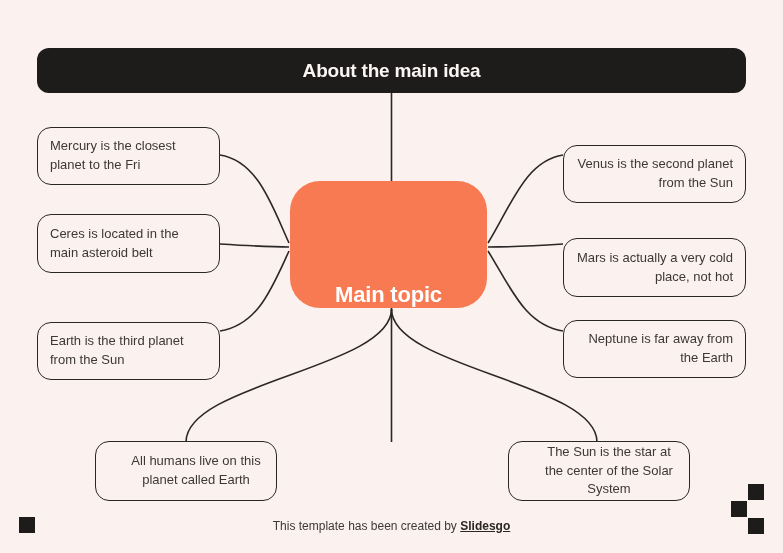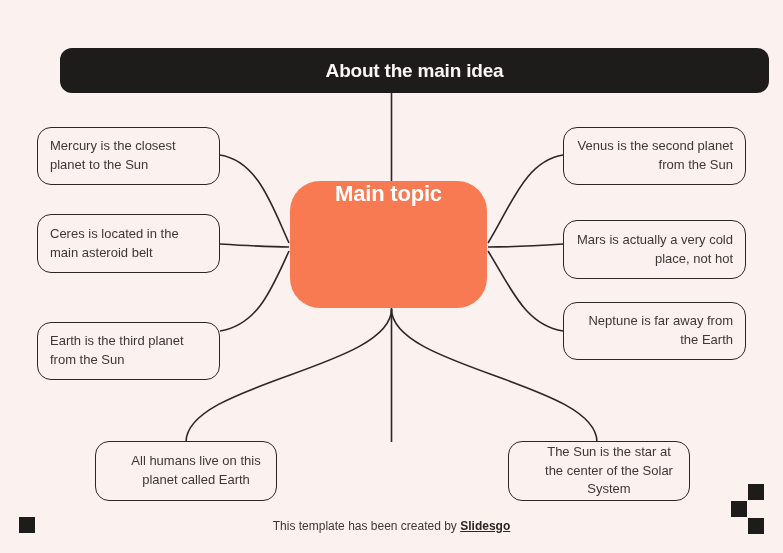--- a/index.html
+++ b/index.html
@@ -11,45 +11,45 @@
   }
   .canvas{
     position:relative;width:783px;height:553px;background:#fbf1ee;
   }
   .connectors{position:absolute;left:0;top:0;z-index:0;}
   .connectors path{fill:none;stroke:#2b2727;stroke-width:1.6;}
 
   .title-bar{
     position:absolute;left:37px;top:48px;width:709px;height:45px;
     background:#1e1b1b;border-radius:12px;
-    display:flex;align-items:center;justify-content:center;z-index:2;margin-left:23px;
+    display:flex;align-items:center;justify-content:center;z-index:2;
   }
   .title-bar span{
     color:#faf6f4;font-size:19px;font-weight:700;letter-spacing:-0.2px;
   }
 
   .main-topic{
     position:absolute;left:290px;top:181px;width:197px;height:127px;
     background:#f77a52;border-radius:30px;
-    display:flex;align-items:flex-start;justify-content:center;z-index:2;
+    display:flex;align-items:flex-end;justify-content:center;z-index:2;
   }
   .main-topic span{
     color:#ffffff;font-size:22px;font-weight:700;letter-spacing:-0.2px;
   }
 
   .branch{
     position:absolute;box-sizing:border-box;z-index:2;
     border:1.6px solid #2b2727;border-radius:14px;
     background:#fbf1ee;
     display:flex;align-items:center;
     padding:4px 12px;
     font-size:13px;line-height:1.45;color:#3c3838;
   }
   .branch.align-left{justify-content:flex-start;text-align:left;}
-  .branch.align-right{justify-content:center;text-align:right;}
+  .branch.align-right{justify-content:center;text-align:right;margin-top:18px;}
   .branch.align-center{justify-content:center;text-align:center;padding-left:32px;}
 
   .b-l1{left:37px;top:127px;width:183px;height:58px;}
   .b-l2{left:37px;top:214px;width:183px;height:59px;}
   .b-l3{left:37px;top:302px;width:183px;height:58px;margin-top:20px;}
   .b-r1{left:563px;top:127px;width:183px;height:58px;}
   .b-r2{left:563px;top:220px;width:183px;height:59px;}
   .b-r3{left:563px;top:302px;width:183px;height:58px;padding-left:10px;}
   .b-b1{left:95px;top:441px;width:182px;height:60px;}
   .b-b2{left:303px;top:441px;width:180px;height:60px;}
@@ -87,21 +87,21 @@
 
   <div class="title-bar">
     <span>About the main idea</span>
   </div>
 
   <div class="main-topic">
     <span>Main topic</span>
   </div>
 
   <div class="branch align-left b-l1">
-    <span>Mercury is the closest planet to the Sun</span>
+    <span>Mercury is the closest planet to the Fri</span>
   </div>
   <div class="branch align-left b-l2">
     <span>Ceres is located in the main asteroid belt</span>
   </div>
   <div class="branch align-left b-l3">
     <span>Earth is the third planet from the Sun</span>
   </div>
 
   <div class="branch align-right b-r1">
     <span>Venus is the second planet from the Sun</span>

